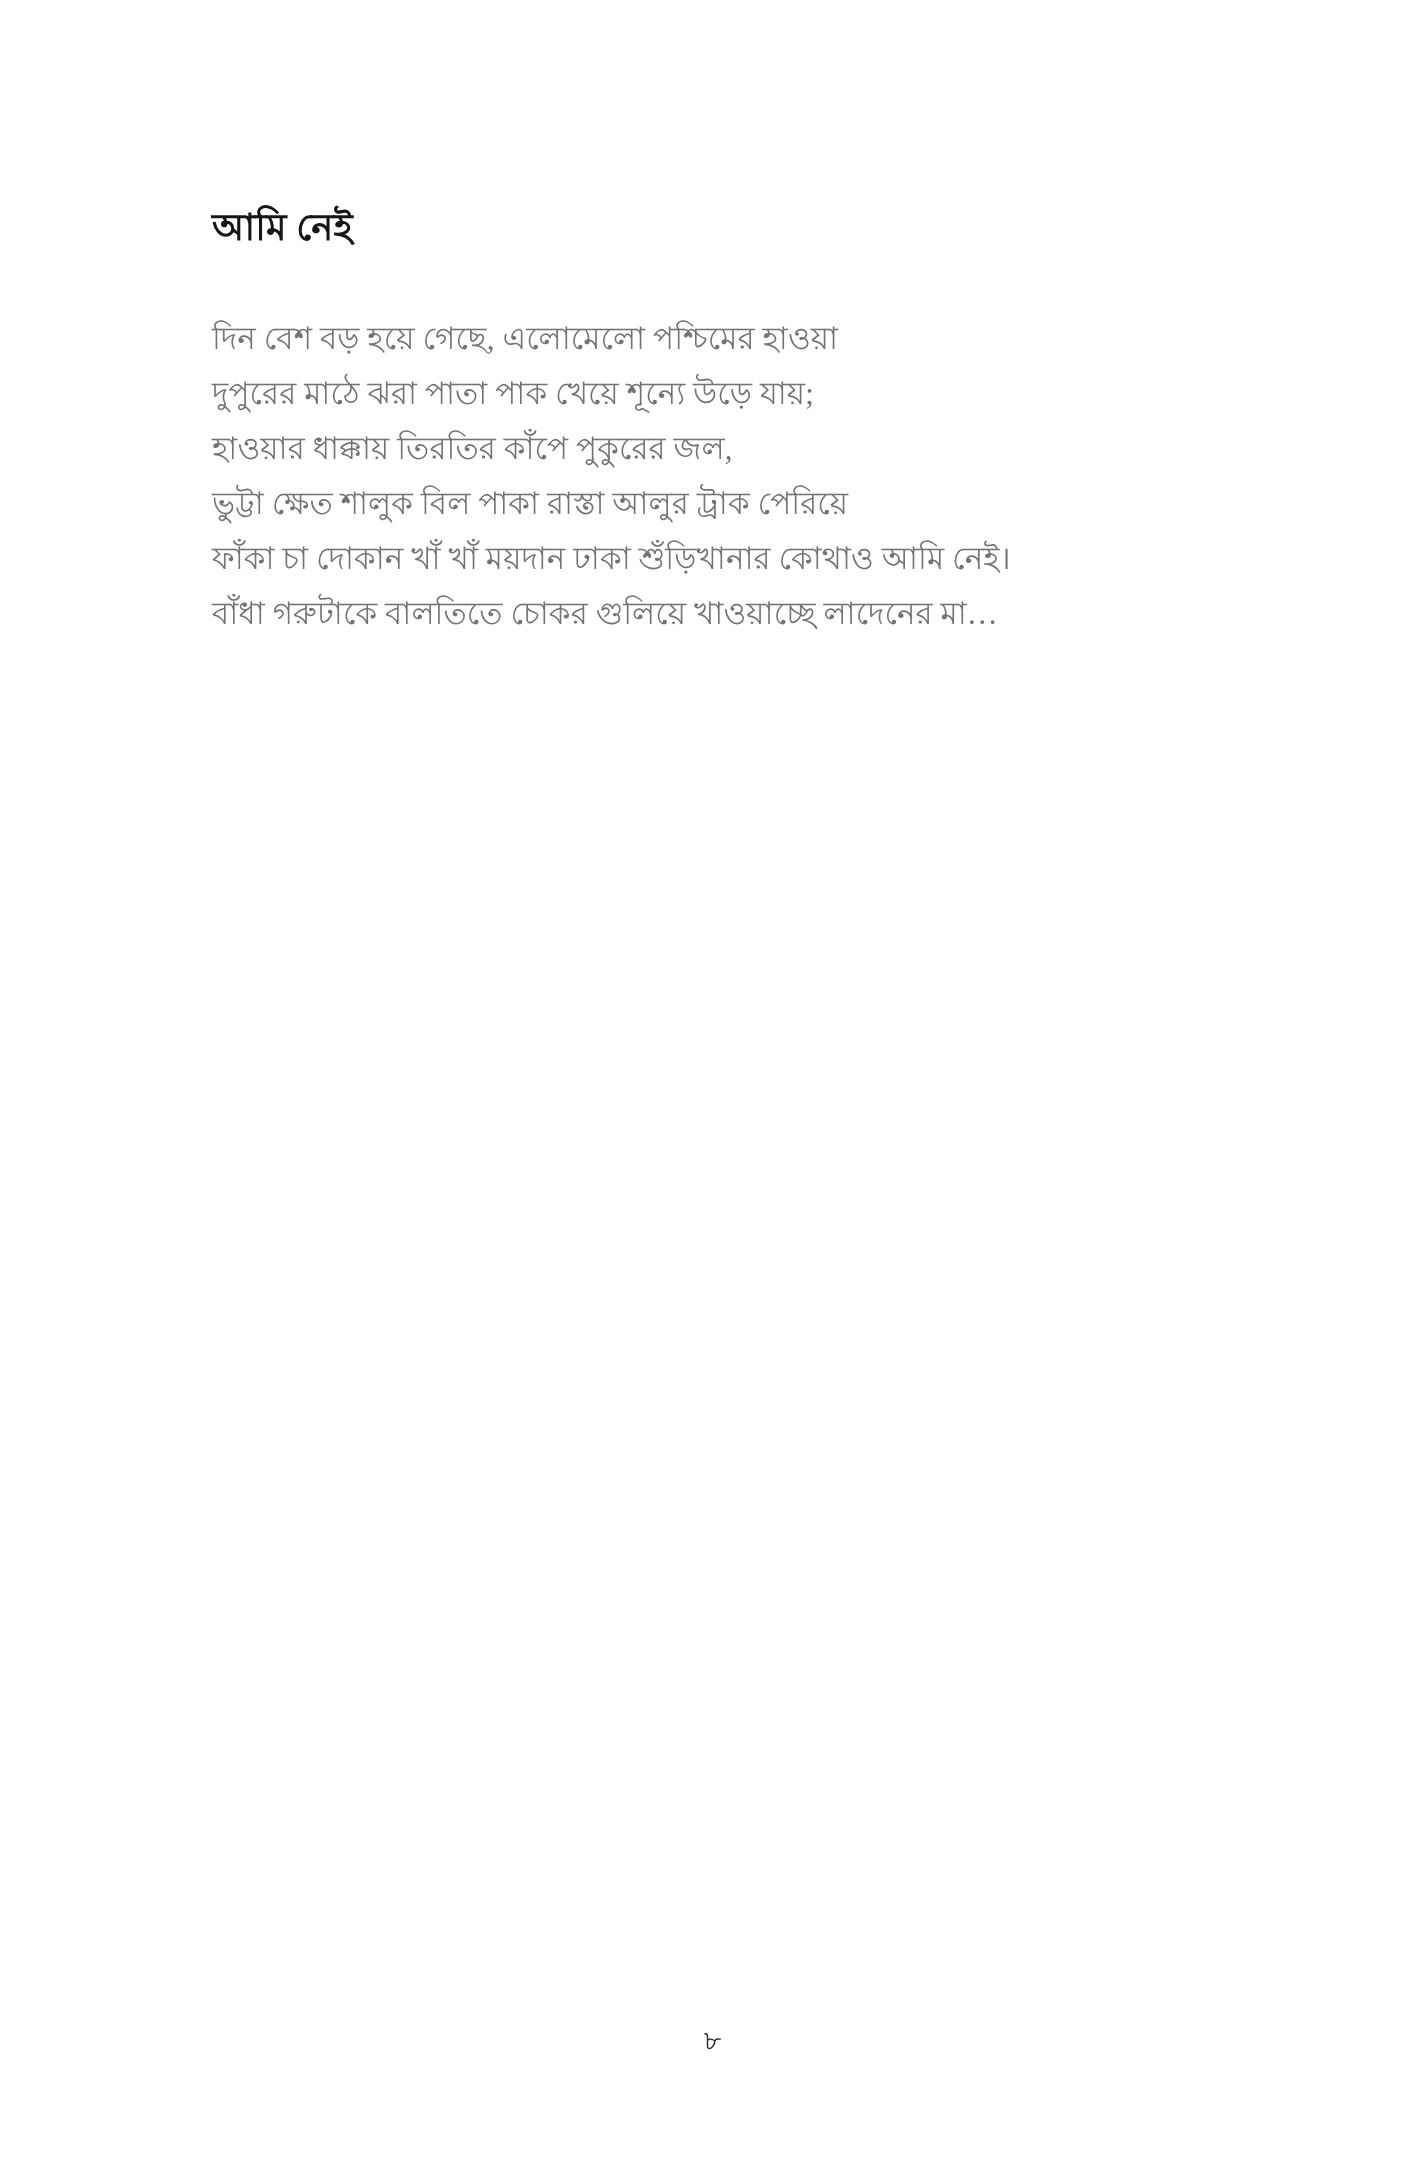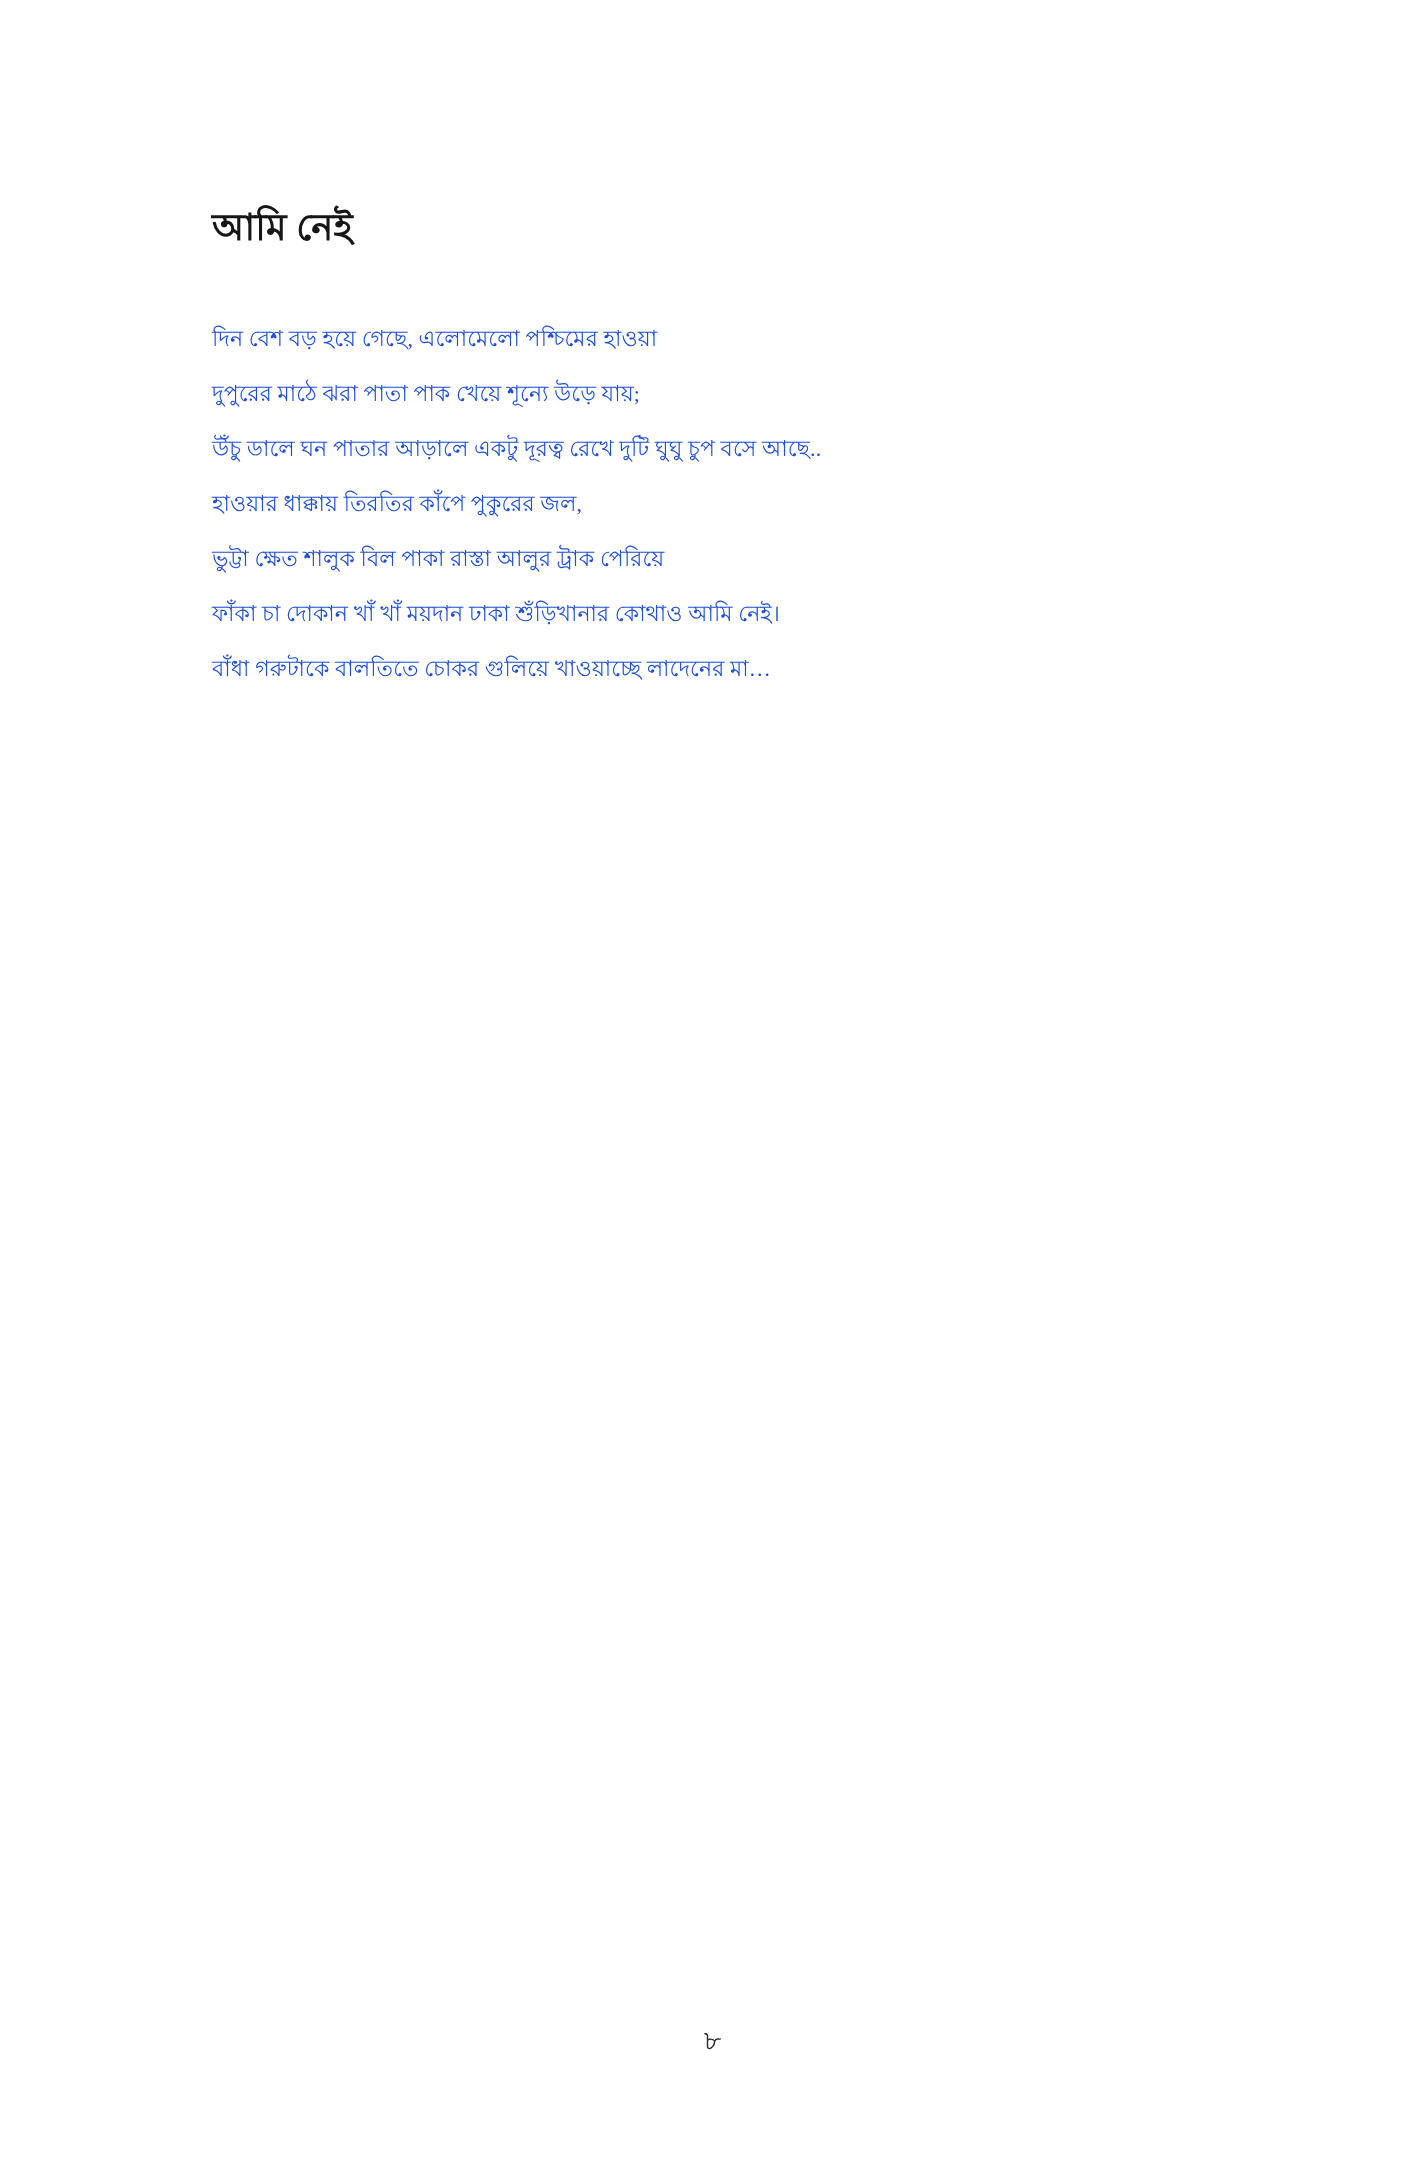--- a/index.html
+++ b/index.html
@@ -38,23 +38,23 @@
     white-space: nowrap;
   }
   .poem-body {
     margin: 0;
     padding: 0;
     list-style: none;
     margin-top: 60px;
   }
   .poem-line {
     font-family: "Liberation Serif", "DejaVu Serif", serif;
-    font-size: 22px;
+    font-size: 31px;
     font-weight: 400;
-    color: #1d4ed8;
+    color: #737373;
     line-height: 55px;
     height: 55px;
     white-space: nowrap;
     letter-spacing: 0.1px;
   }
   .page-number {
     position: absolute;
     left: 0;
     right: 0;
     top: 2020px;
@@ -69,21 +69,20 @@
 
 <div class="page">
 
   <div class="content-block">
 
     <h1 class="poem-title">আমি নেই</h1>
 
     <div class="poem-body">
       <div class="poem-line">দিন বেশ বড় হয়ে গেছে, এলোমেলো পশ্চিমের হাওয়া</div>
       <div class="poem-line">দুপুরের মাঠে ঝরা পাতা পাক খেয়ে শূন্যে উড়ে যায়;</div>
-      <div class="poem-line">উঁচু ডালে ঘন পাতার আড়ালে একটু দূরত্ব রেখে দুটি ঘুঘু চুপ বসে আছে..</div>
       <div class="poem-line">হাওয়ার ধাক্কায় তিরতির কাঁপে পুকুরের জল,</div>
       <div class="poem-line">ভুট্টা ক্ষেত শালুক বিল পাকা রাস্তা আলুর ট্রাক পেরিয়ে</div>
       <div class="poem-line">ফাঁকা চা দোকান খাঁ খাঁ ময়দান ঢাকা শুঁড়িখানার কোথাও আমি নেই।</div>
       <div class="poem-line">বাঁধা গরুটাকে বালতিতে চোকর গুলিয়ে খাওয়াচ্ছে লাদেনের মা…</div>
     </div>
 
   </div>
 
   <div class="page-number">৮</div>
 

